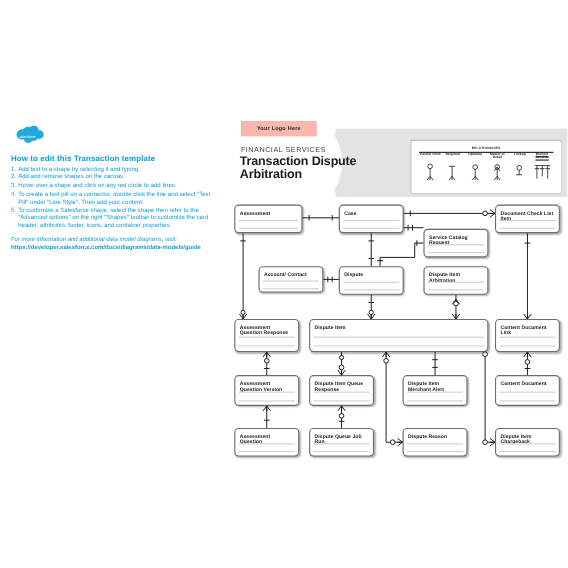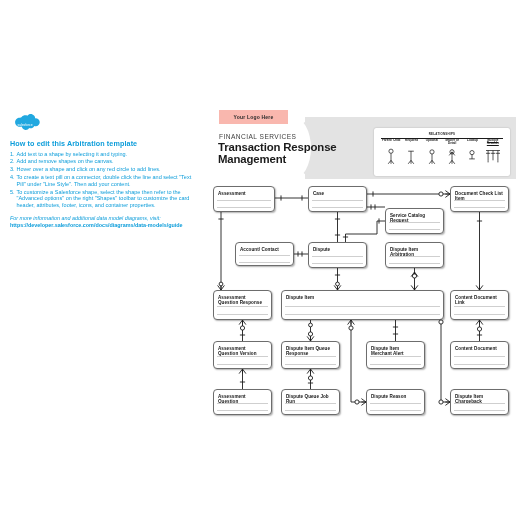--- a/index.html
+++ b/index.html
@@ -139,37 +139,37 @@
   <div class="grey-notch"></div>
 
   <div class="sf-logo">
     <svg viewBox="0 0 100 62" width="30" height="19">
       <path d="M38 10c5-6 13-8 20-5 4-5 11-7 17-4 6 2 9 8 9 13 7-1 14 4 15 11 1 8-5 15-13 15-2 0-4 0-5-1-3 6-10 9-17 7-3 5-9 8-15 6-5-1-9-6-10-11-2 1-4 1-6 1-9 0-16-7-16-15 0-9 8-16 17-15 1-1 2-2 4-2z" fill="#21a8e0"></path>
       <text x="50" y="38" font-size="11" fill="#ffffff" text-anchor="middle" font-family="Liberation Sans, sans-serif">salesforce</text>
     </svg>
   </div>
 
   <div class="howto">
-    <h1>How to edit this Arbitration template</h1>
+    <h1>How to edit this Transaction template</h1>
     <ol>
       <li><span class="num">1.</span><span>Add text to a shape by selecting it and typing.</span></li>
       <li><span class="num">2.</span><span>Add and remove shapes on the canvas.</span></li>
       <li><span class="num">3.</span><span>Hover over a shape and click on any red circle to add lines.</span></li>
       <li><span class="num">4.</span><span>To create a text pill on a connector, double click the line and select "Text Pill" under "Line Style". Then add your content.</span></li>
       <li><span class="num">5.</span><span>To customize a Salesforce shape, select the shape then refer to the "Advanced options" on the right "Shapes" toolbar to customize the card header, attributes, footer, icons, and container properties.</span></li>
     </ol>
     <div class="more">For more information and additional data model diagrams, visit:</div>
     <a class="url" href="#">https://developer.salesforce.com/docs/diagrams/data-models/guide</a>
   </div>
 
   <div class="logo-pill">
     <span>Your Logo Here</span>
   </div>
   <div class="eyebrow">FINANCIAL SERVICES</div>
-  <div class="title">Transaction Response Management</div>
+  <div class="title">Transaction Dispute Arbitration</div>
 
   <div class="legend">
     <div class="legend-title">RELATIONSHIPS</div>
     <div class="legend-rule"></div>
     <div class="legend-cols" id="legend-cols">
         <div class="legend-col">
           <div class="lbl">Parent/ Child</div>
           <div class="gly">
             <svg viewBox="0 0 20 26" width="14" height="19">
               <g stroke="#111" fill="none" stroke-width="1">

